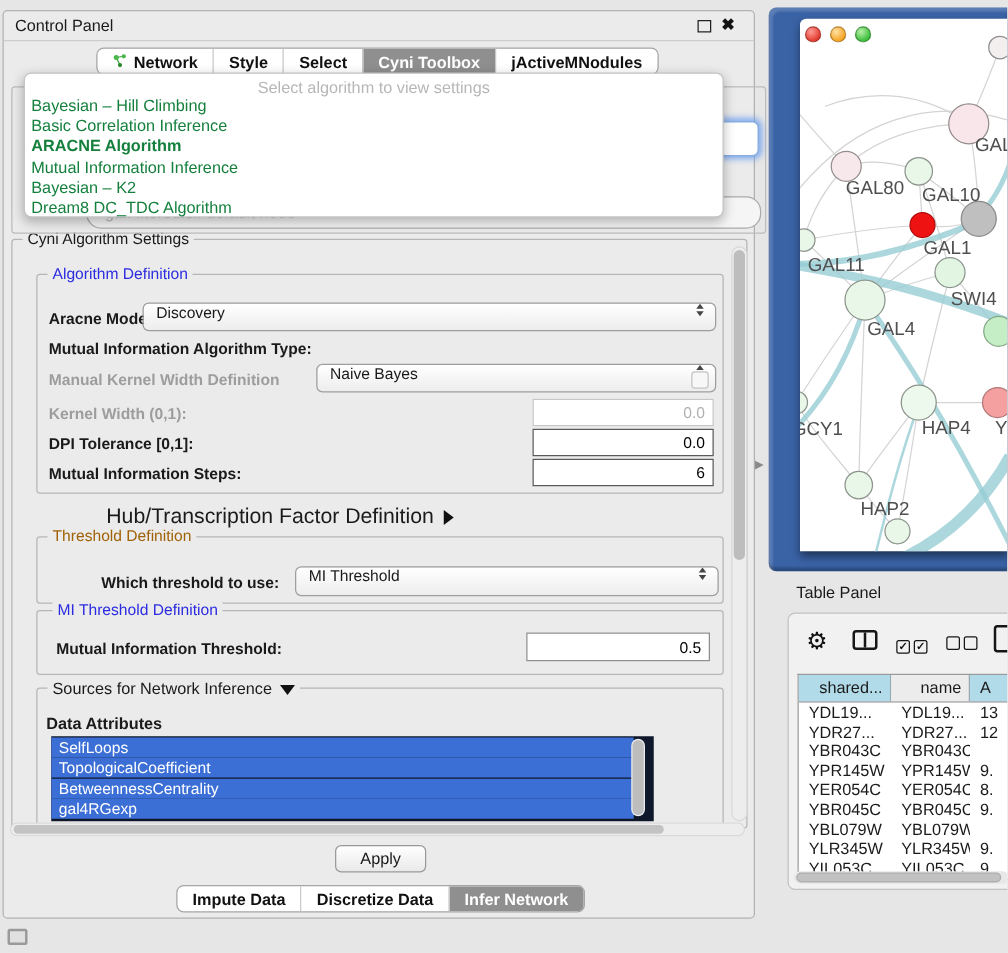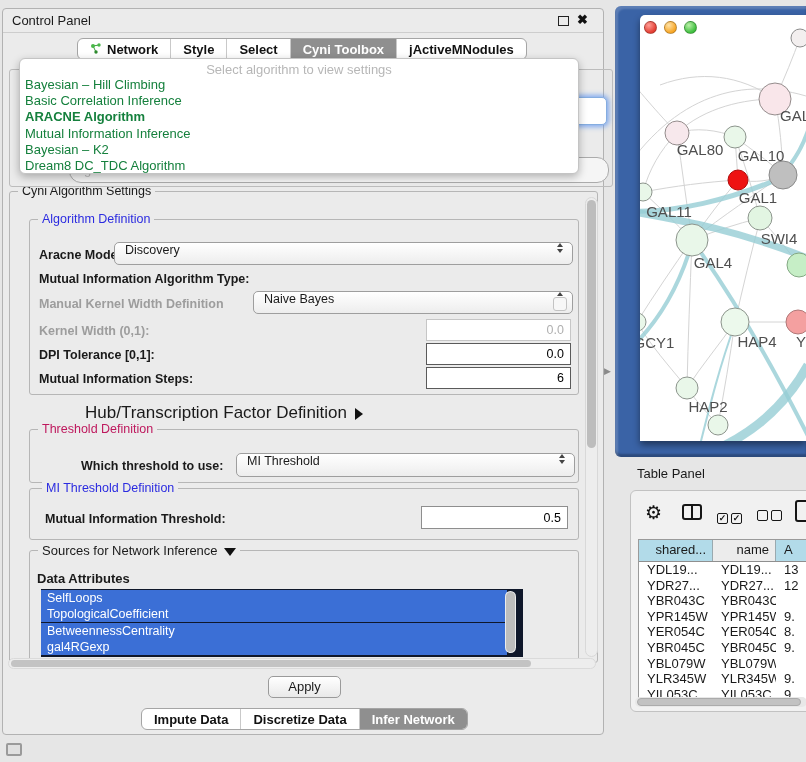--- a/index.html
+++ b/index.html
@@ -37,21 +37,21 @@
   #bg-combo-focus{position:absolute;left:570px;top:88px;width:34px;height:28px;background:#fff;
     border:1px solid #85ade0;border-radius:5px;box-shadow:0 0 5px 2px rgba(95,150,240,.75);z-index:2;box-sizing:border-box;}
   #bg-field{position:absolute;left:66px;top:148px;width:540px;height:26px;background:#f5f5f5;
     border:1px solid #ababab;border-radius:12px;z-index:2;font-size:13px;color:#bdbdbd;
     line-height:24px;padding-left:14px;box-sizing:border-box;overflow:hidden;white-space:nowrap;}
 
   
   .group{position:absolute;border:1px solid #b6b6b6;border-radius:3px;box-sizing:border-box;}
   .gtitle{position:absolute;top:-8px;left:8px;background:#ebebeb;padding:0 4px;font-size:12.5px;white-space:nowrap;}
   .t-blue{color:#2b2be0;}
-  .t-green{color:#be185d;}
+  .t-green{color:#a16207;}
 
   .lbl{position:absolute;font-size:12.5px;color:#1a1a1a;white-space:nowrap;}
   .lbl.b{font-weight:bold;}
   .lbl.dis{color:#9d9d9d;font-weight:bold;}
 
   .combo{position:absolute;background:linear-gradient(#ffffff,#ededed);border:1px solid #9e9e9e;
     border-radius:5px;box-sizing:border-box;font-size:12.5px;display:flex;align-items:flex-start;}
   .combo .ctext{padding-left:10px;flex:1;}
   .spin{width:7px;margin-right:9px;display:flex;flex-direction:column;align-items:center;gap:2px;}
   .spin i{display:block;width:0;height:0;border-left:3.5px solid transparent;border-right:3.5px solid transparent;}

